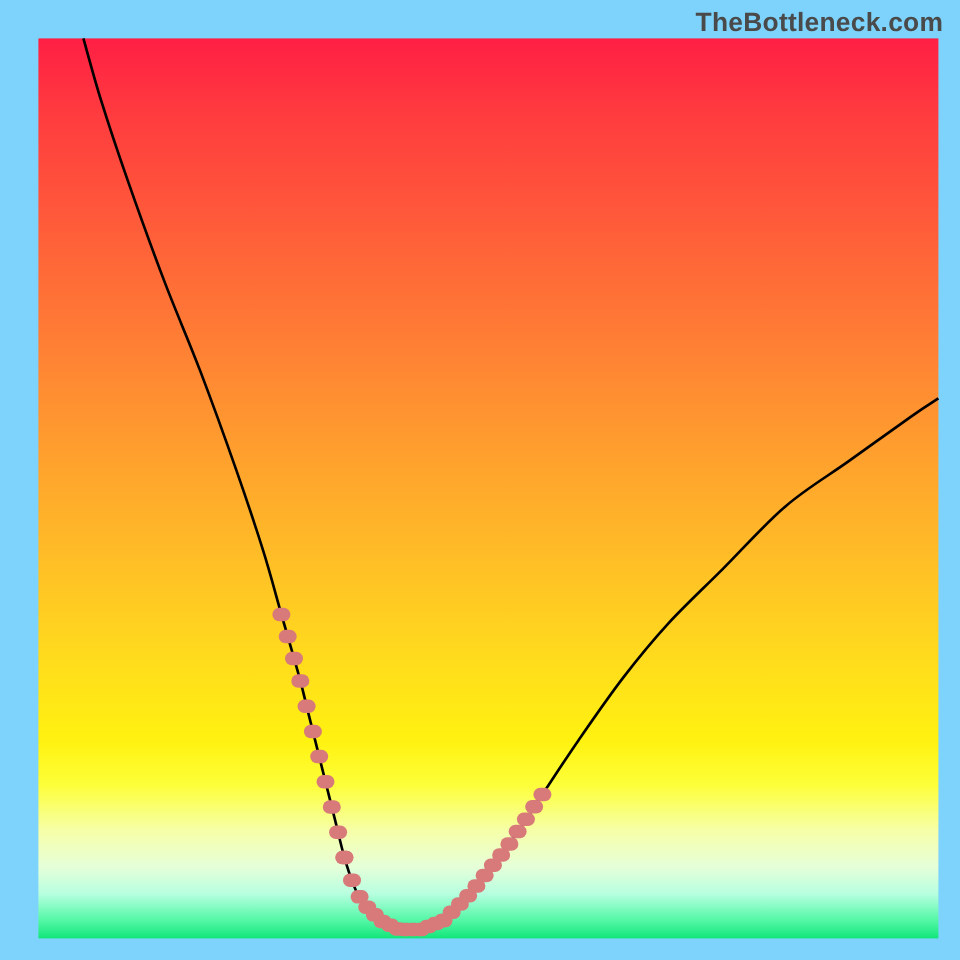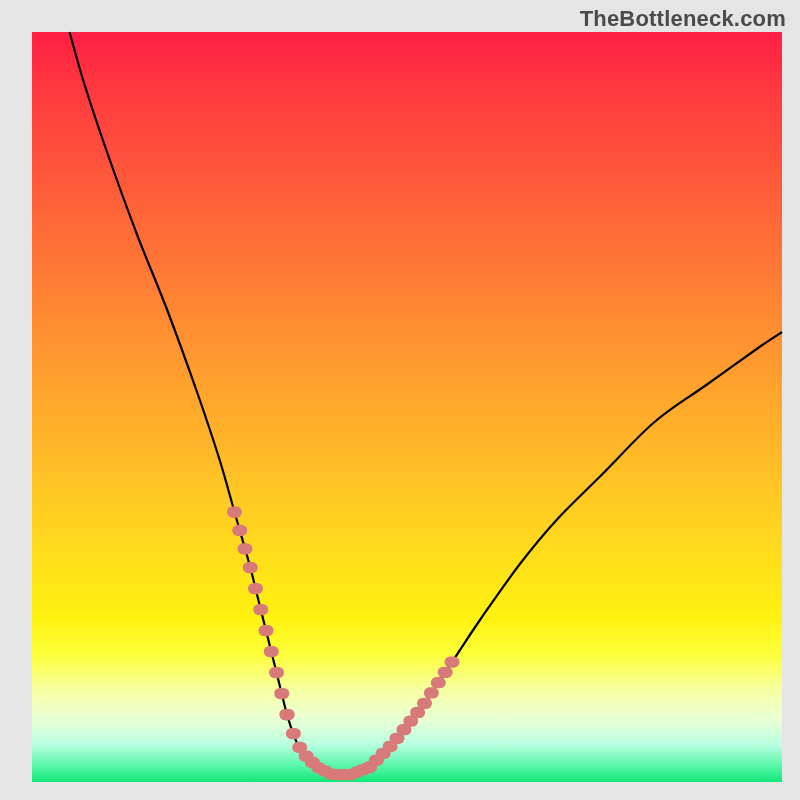--- a/index.html
+++ b/index.html
@@ -8,21 +8,21 @@
     width: 800px;
     height: 800px;
     overflow: hidden;
     background: #000;
     font-family: Arial, Helvetica, sans-serif;
   }
   .frame {
     position: relative;
     width: 800px;
     height: 800px;
-    background: #e5e5e5;
+    background: #7dd3fc;
   }
   .plot-area {
     position: absolute;
     left: 32px;
     top: 32px;
     width: 750px;
     height: 750px;
     background: linear-gradient(
       to bottom,
       #ff1f44 0%,

